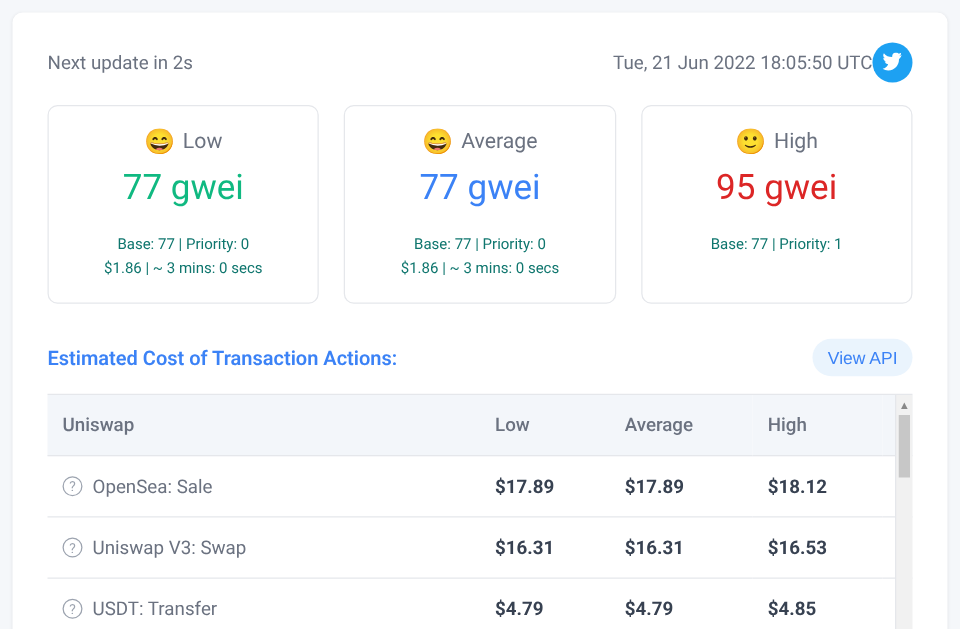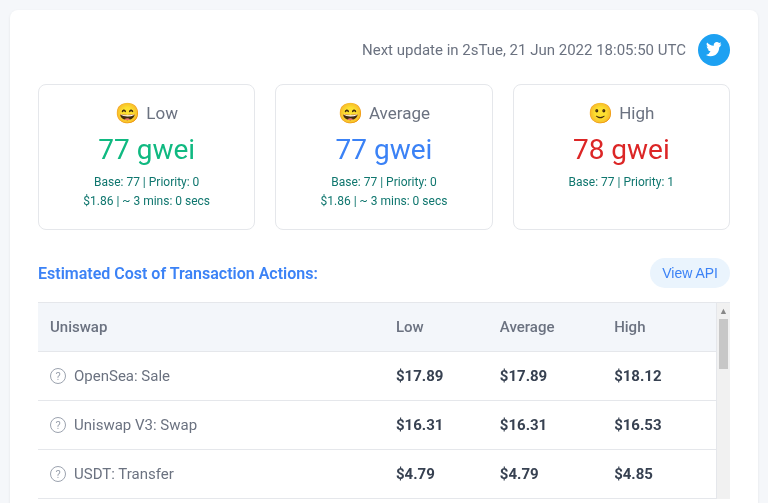--- a/index.html
+++ b/index.html
@@ -12,26 +12,26 @@
     .card {
       background: #fff;
       border-radius: 8px;
       box-shadow: 0 1px 3px rgba(0,0,0,0.08);
       padding: 24px 28px;
       width: 748px;
       min-height: 483px;
     }
     .top-row {
       display: flex;
-      justify-content: flex-end;
+      justify-content: space-between;
       align-items: center;
       font-size: 15px;
       margin-bottom: 18px;
     }
-    .top-row .right { display: flex; align-items: center; gap: 12px; }
+    .top-row .right { display: flex; align-items: center; }
     .twitter-btn {
       width: 32px; height: 32px;
       border-radius: 50%;
       background: #1da1f2;
       display: flex; align-items: center; justify-content: center;
       cursor: pointer;
     }
     .twitter-btn svg { width: 16px; height: 16px; fill: #fff; }
     .gas-row {
       display: flex;
@@ -45,21 +45,21 @@
       padding: 16px 12px 18px;
       text-align: center;
     }
     .gas-title {
       font-size: 17px;
       color: #6b7280;
       margin-bottom: 8px;
       display: flex; align-items: center; justify-content: center; gap: 6px;
     }
     .emoji { font-size: 20px; }
-    .gas-value { font-size: 28px; margin-bottom: 7px; }
+    .gas-value { font-size: 28px; margin-bottom: 20px; }
     .gas-value.low { color: #10b981; }
     .gas-value.avg { color: #3b82f6; }
     .gas-value.high { color: #dc2626; }
     .gas-detail { font-size: 12px; color: #0f766e; line-height: 1.6; }
     .section-title-row {
       display: flex; justify-content: space-between; align-items: center;
       margin-bottom: 14px;
     }
     .section-title { font-size: 16px; font-weight: 600; color: #3b82f6; }
     .view-api {
@@ -145,21 +145,21 @@
       </div>
       <div class="gas-value avg">77 gwei</div>
       <div class="gas-detail">Base: 77 | Priority: 0</div>
       <div class="gas-detail">$1.86 | ~ 3 mins: 0 secs</div>
     </div>
     <div class="gas-box">
       <div class="gas-title">
         <span class="emoji">🙂</span>
         <span>High</span>
       </div>
-      <div class="gas-value high">78 gwei</div>
+      <div class="gas-value high">95 gwei</div>
       <div class="gas-detail">Base: 77 | Priority: 1</div>
     </div>
   </div>
 
   <div class="section-title-row">
     <div class="section-title">Estimated Cost of Transaction Actions:</div>
     <button class="view-api">View API</button>
   </div>
 
   <div class="table-wrap">

